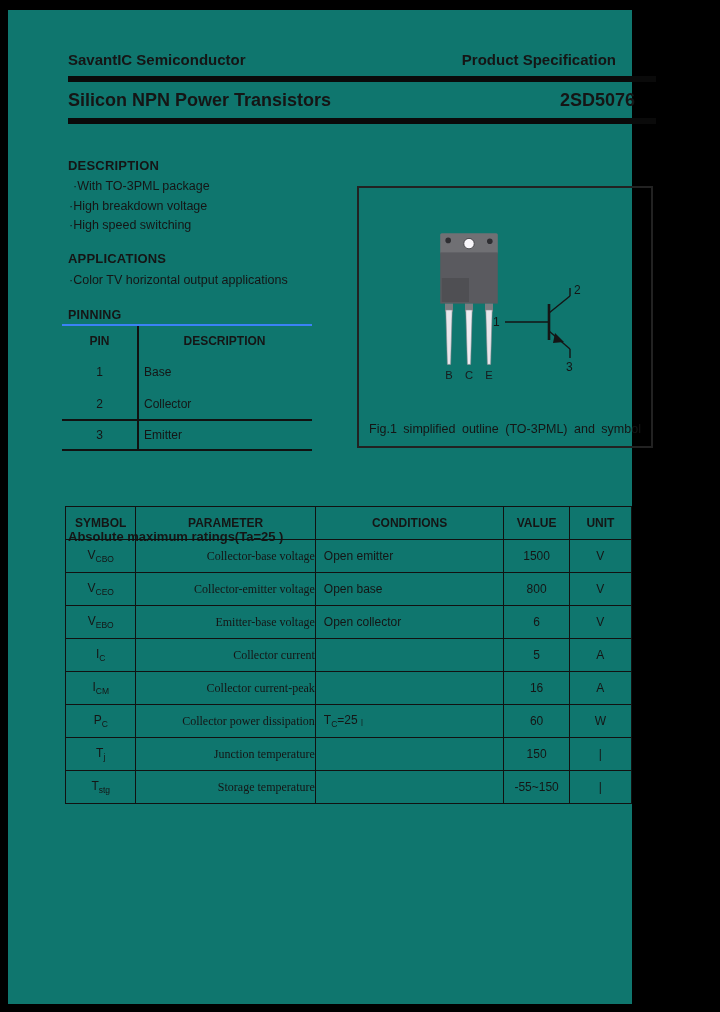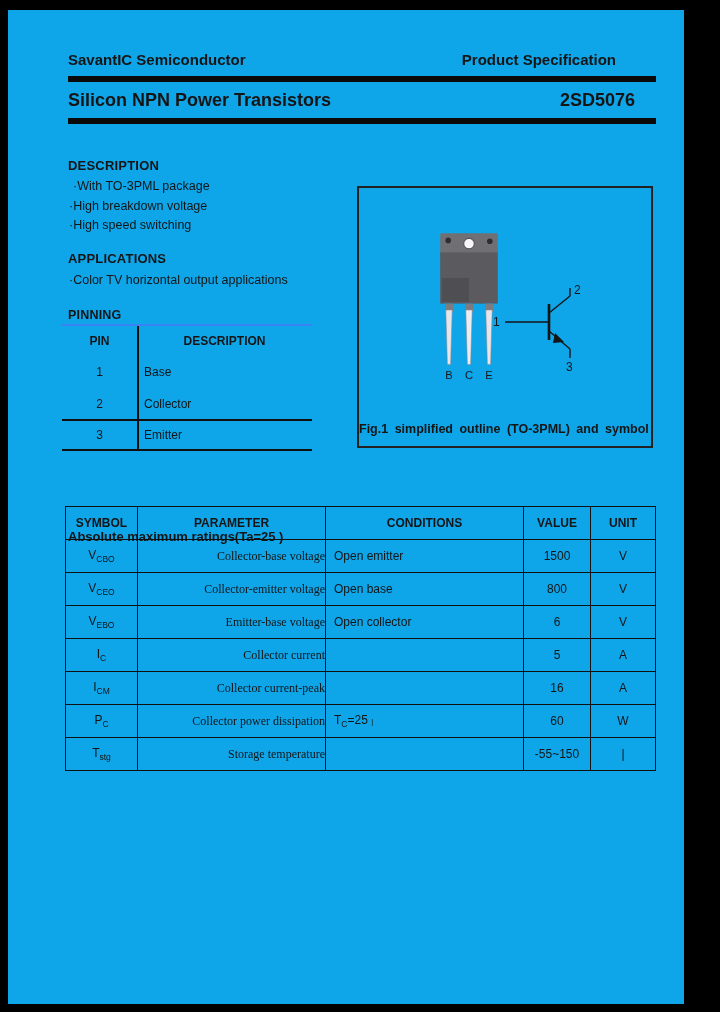--- a/index.html
+++ b/index.html
@@ -1,19 +1,19 @@
 <!DOCTYPE html>
 <html><head>
 <meta charset="utf-8">
 <style>
   * { margin:0; padding:0; box-sizing:border-box; }
   html,body { width:720px; height:1012px; background:#000; overflow:hidden;
               font-family:"Liberation Sans", sans-serif; color:#151515; }
-  .page { position:absolute; left:8px; top:10px; width:676px; height:994px;
-          background:#0ea5e9; }
+  .page { position:absolute; left:8px; top:10px; width:624px; height:994px;
+          background:#0f766e; }
   .abs { position:absolute; }
 
   
   .hdr-row { left:60px; top:41px; width:588px; display:flex;
              justify-content:space-between; font-size:15px; font-weight:bold;
              padding-right:40px; }
   .thick-rule { left:60px; width:588px; height:6px; background:#0a0a0a; }
   .title-row { left:60px; top:80px; width:588px; display:flex;
                justify-content:space-between; font-size:18px; font-weight:bold;
                padding-right:21px; }
@@ -27,22 +27,22 @@
   .pin-table .vdiv { position:absolute; left:75px; top:0; bottom:0; width:2px; background:#111; }
   .pin-row { display:flex; align-items:center; }
   .pin-c { width:75px; text-align:center; font-size:12px; }
   .pin-d { width:175px; padding-left:7px; font-size:12px; }
   .pin-head { font-weight:bold; }
   .pin-head .pin-d { text-align:center; padding-left:0; }
   .bb { border-bottom:2px solid #111; }
 
   
   .fig-box { left:349px; top:176px; width:296px; height:262px; border:2px solid #222; }
-  .fig-caption { position:absolute; left:0; right:0; top:234px; text-align:left;
-                 font-size:12.5px; font-weight:bold; word-spacing:3px; }
+  .fig-caption { position:absolute; left:0; right:0; top:234px; text-align:center;
+                 font-size:12.5px; font-weight:normal; word-spacing:3px; }
 
   
   .amr-title { left:60px; top:478px; font-size:13px; font-weight:bold;margin-top:41px; }
   table.amr { position:absolute; left:57px; top:496px; border-collapse:collapse; }
   table.amr td, table.amr th { border:1.5px solid #111; font-size:12px; height:33px;
                                font-weight:normal; background:transparent; }
   table.amr th { font-weight:bold; text-align:center;margin-top:6px; }
   .cc { text-align:center; }
   .cl { text-align:right; padding-left:10px;font-family:Liberation Serif, serif; }
   .cond { padding-left:8px; }
@@ -184,20 +184,27 @@
       <td class="cc">16</td>
       <td class="cc">A</td>
     </tr>
     <tr class="nb-b">
       <td class="cc"><span>P</span><sub class="s">C</sub></td>
       <td class="cl">Collector power dissipation</td>
       <td class="cond"><span>T</span><sub class="s">C</sub><span>=25</span> <span class="tick">|</span></td>
       <td class="cc">60</td>
       <td class="cc">W</td>
     </tr>
+    <tr class="nb-t">
+      <td class="cc"><span>T</span><sub class="s">j</sub></td>
+      <td class="cl">Junction temperature</td>
+      <td class="cond"></td>
+      <td class="cc">150</td>
+      <td class="cc tick">|</td>
+    </tr>
     <tr>
       <td class="cc"><span>T</span><sub class="s">stg</sub></td>
       <td class="cl">Storage temperature</td>
       <td class="cond"></td>
       <td class="cc">-55~150</td>
       <td class="cc tick">|</td>
     </tr>
   </tbody>
     </table>
 

